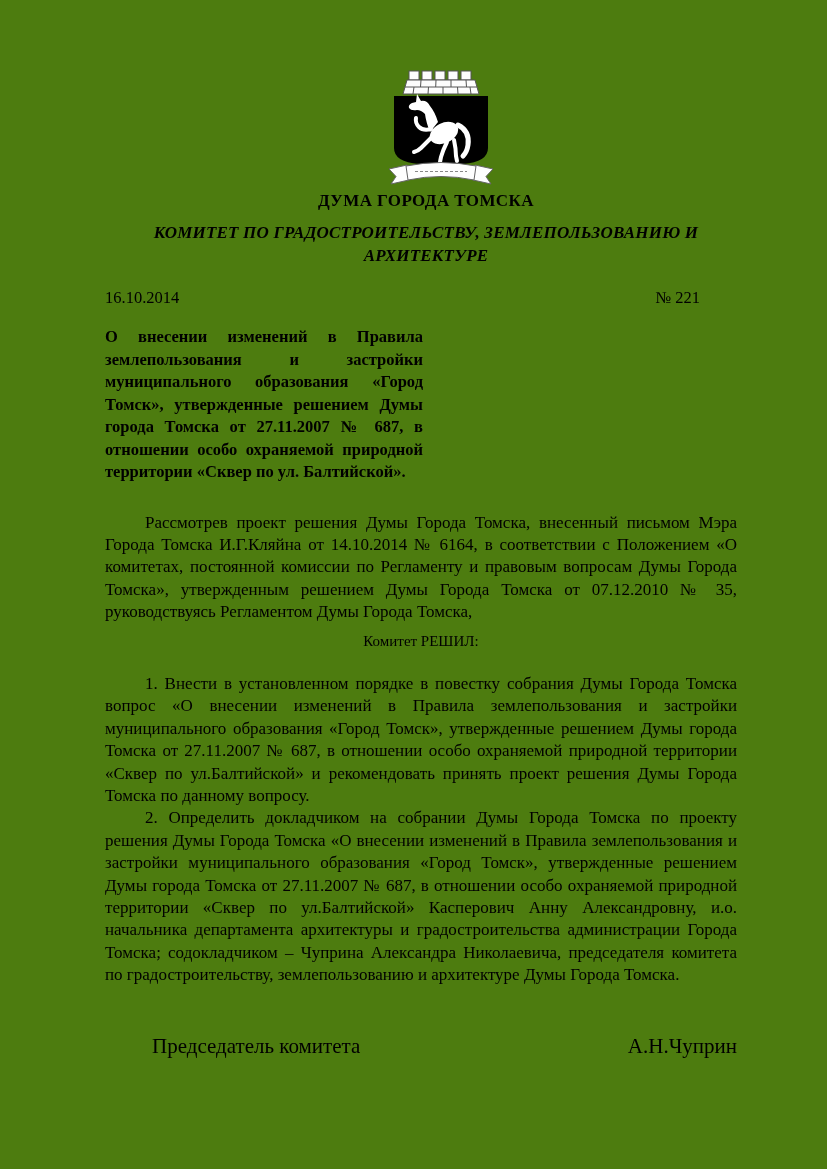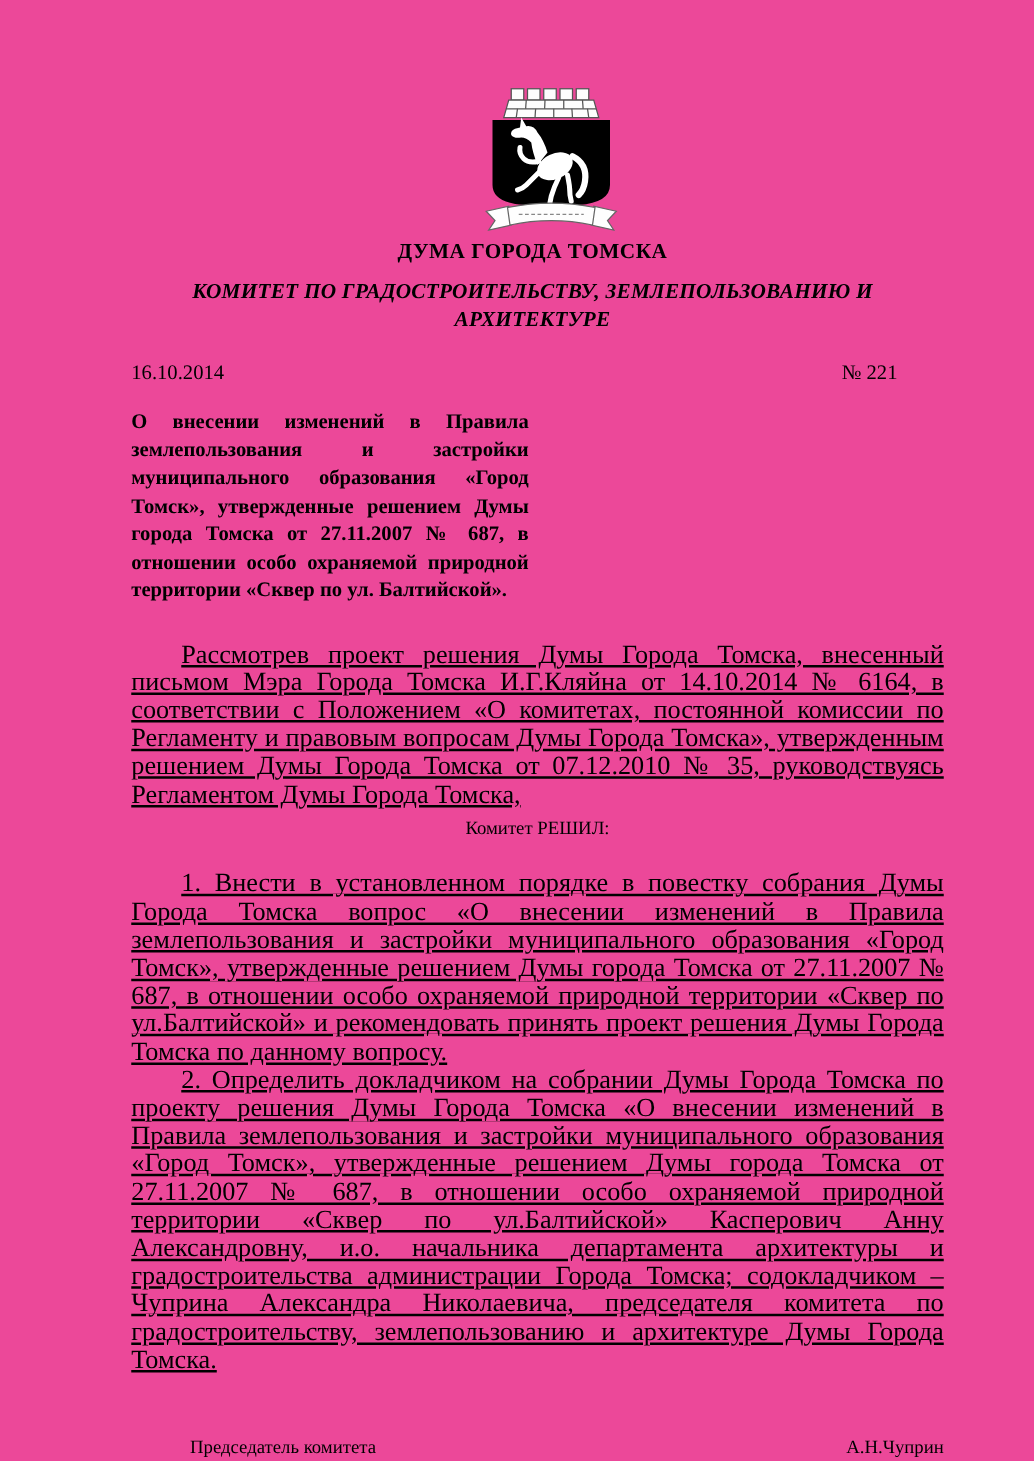--- a/index.html
+++ b/index.html
@@ -1,72 +1,71 @@
 <!DOCTYPE html>
 <html><head>
 <meta charset="utf-8">
 <style>
   html,body { margin:0; padding:0; background:#ffffff; }
   .page {
     position:relative;
     width:827px; height:1169px;
-    background:#ec4899;
+    background:#4d7c0f;
     color:#000;
     font-family:"Liberation Serif", serif;
     overflow:hidden;
   }
   .letterhead { padding-top:70px; text-align:center; margin-left:25px; }
   .emblem { display:flex; justify-content:center; }
   .emblem svg { position:relative; left:15px; display:block; }
   .org-name {
     margin-top:2px;
     font-size:17px; line-height:21px; font-weight:bold; letter-spacing:0.4px;
   }
   .committee {
     margin:10px auto 0;
     max-width:660px;
     font-size:17px; line-height:23px; font-weight:bold; letter-spacing:0.2px;font-style:italic;
   }
   .doc-type {
     margin-top:14px;
     font-size:17px; line-height:21px; font-weight:bold; letter-spacing:0.6px;
   }
-  .content { padding:0 72px 0 105px; }
+  .content { padding:0 90px 0 105px; }
   .meta-row {
     margin-top:20px;
     display:flex; justify-content:space-between;
     font-size:16.5px; line-height:21px;
     padding-right:37px;
   }
   .subject {
     margin:18px 0 0;
     width:318px;
     font-size:16.5px; line-height:22.5px;
     font-weight:bold;
     text-align:justify;
   }
   .para {
     margin:0;
-    font-size:21px; line-height:22.4px;
+    font-size:17px; line-height:22.4px;
     text-align:justify;
     text-indent:40px;
-    text-decoration:underline;
   }
   .preamble { margin-top:28px; }
   .resolved {
     margin:6px 0 0;
     font-size:15px; line-height:22.4px;
     text-align:center;
   }
   .item { margin-top:21px; }
   .item + .item { margin-top:0; }
   .signature {
     margin-top:48px;
     display:flex; justify-content:space-between;
-    font-size:15px; line-height:22px;
+    font-size:21px; line-height:22px;
     padding-left:47px;
   }
 </style>
 </head>
 <body>
 
 <div class="page">
 
   <div class="letterhead">
 

